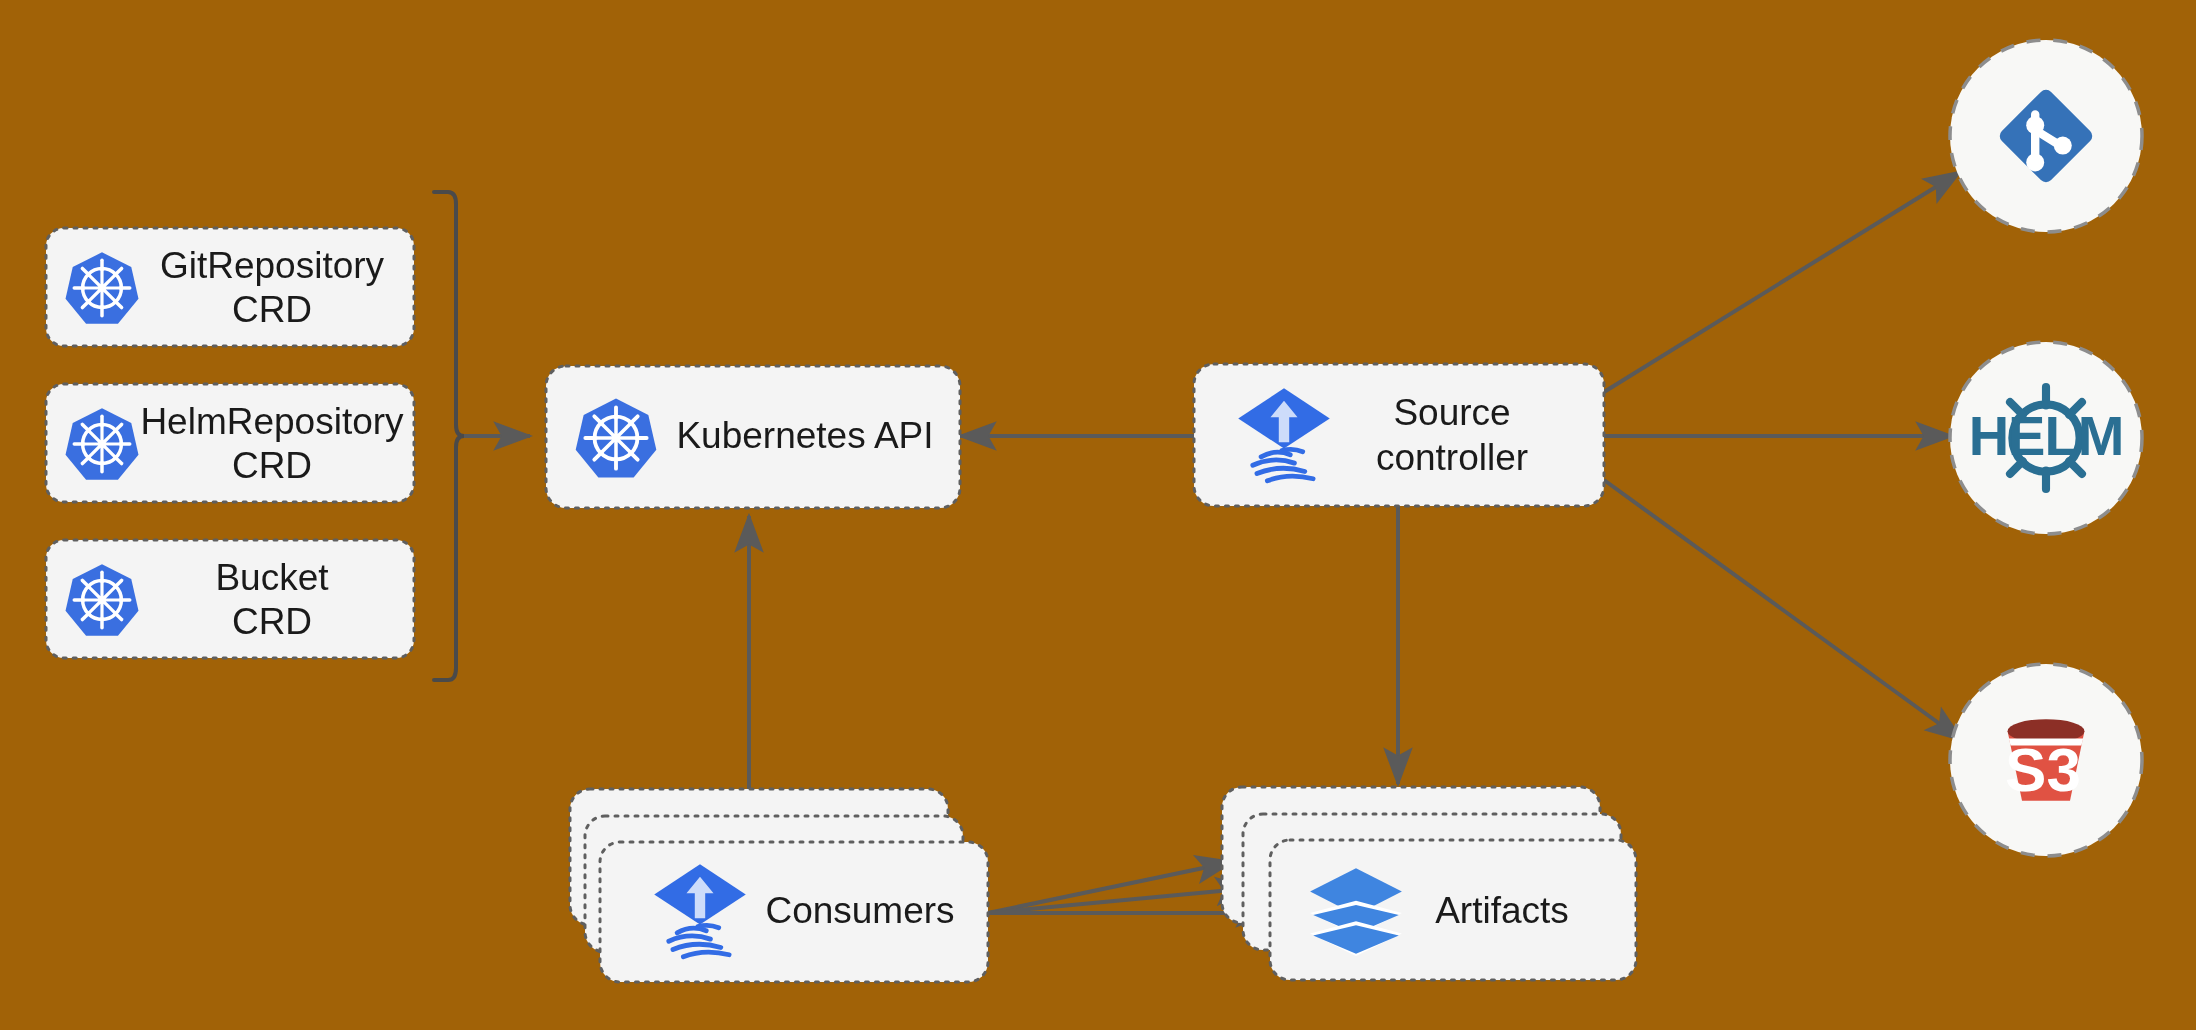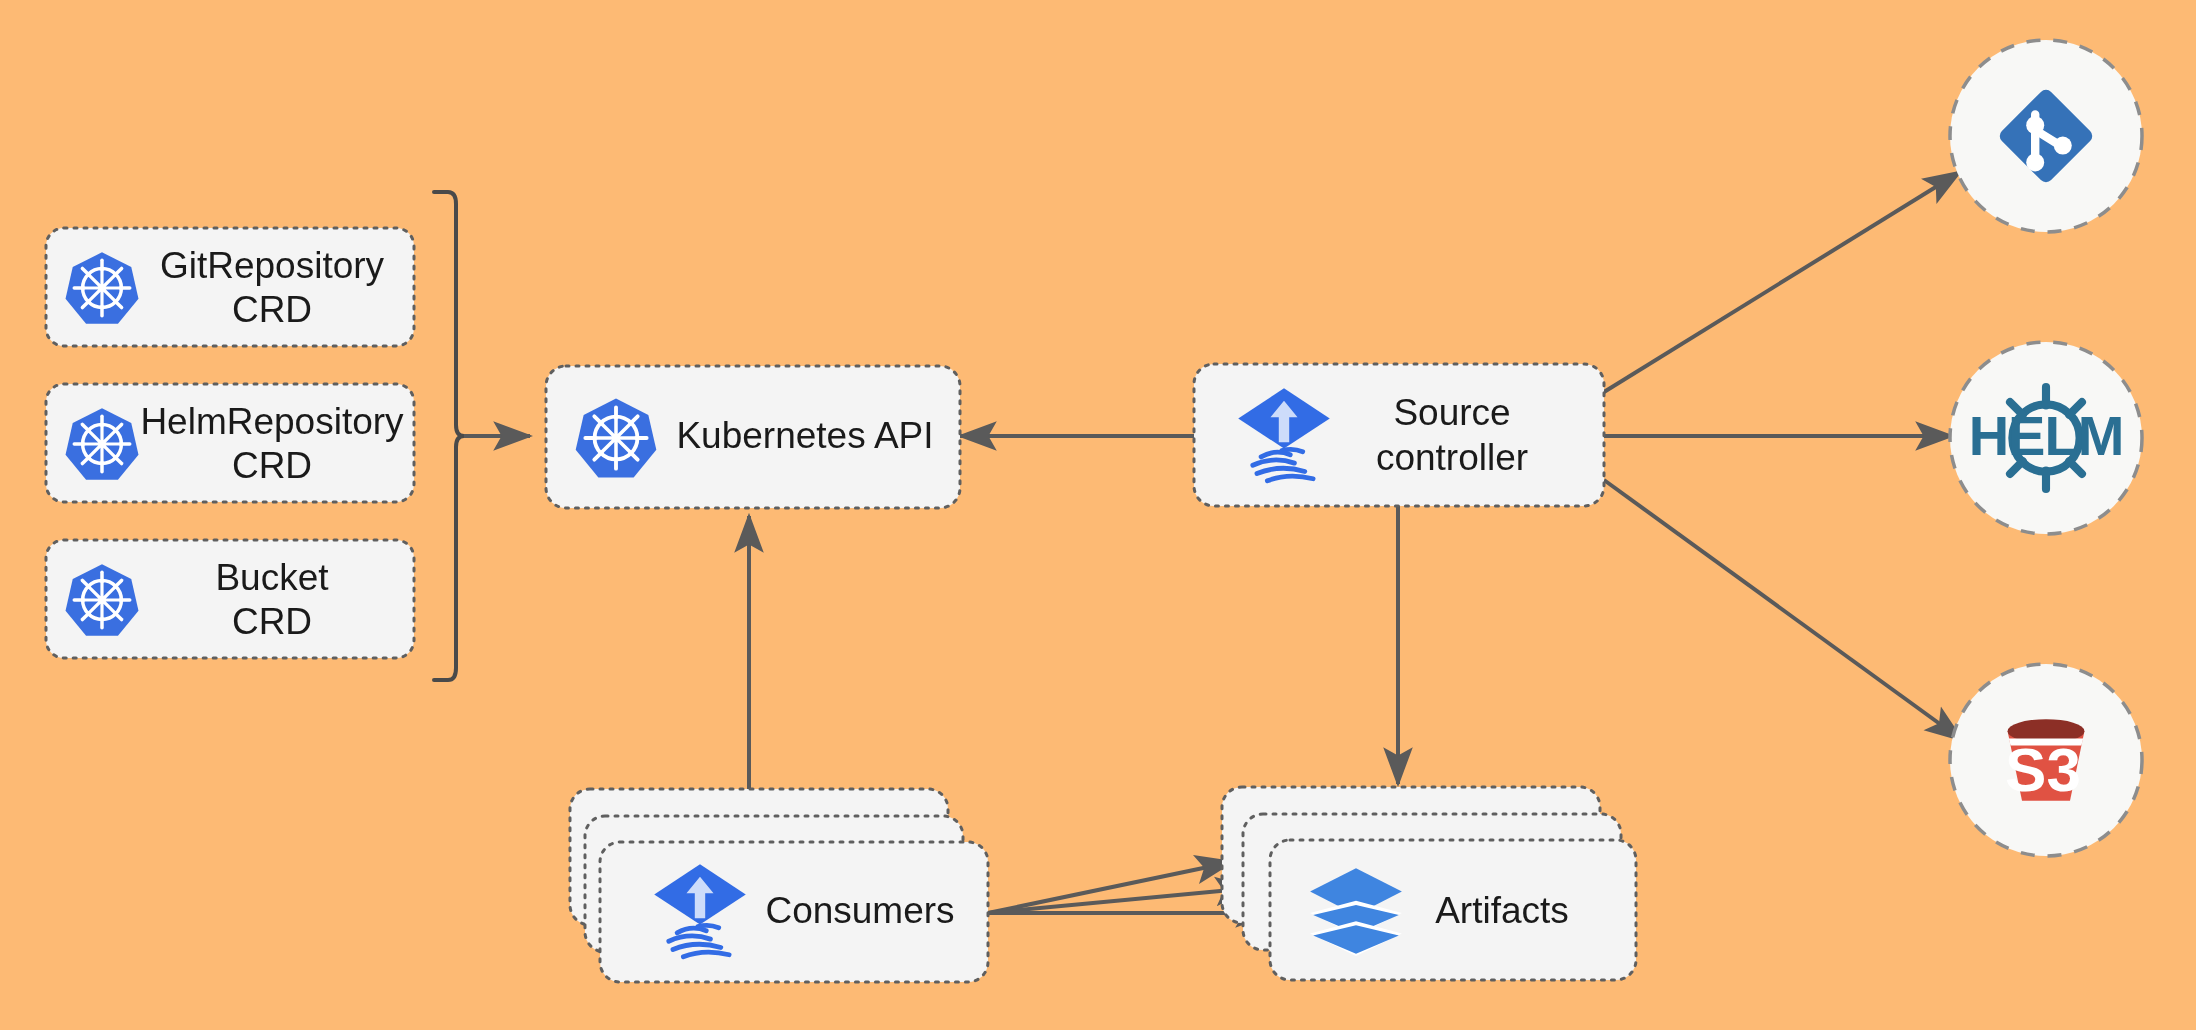--- a/index.html
+++ b/index.html
@@ -8,21 +8,21 @@
     padding: 0;
     background: #ffffff;
   }
   body {
     font-family: "Liberation Sans", sans-serif;
   }
   #diagram-root {
     position: relative;
     width: 2196px;
     height: 1030px;
-    background: #fdba74;
+    background: #a16207;
     overflow: hidden;
   }
   svg.canvas {
     position: absolute;
     left: 0;
     top: 0;
     width: 2196px;
     height: 1030px;
     display: block;
   }

